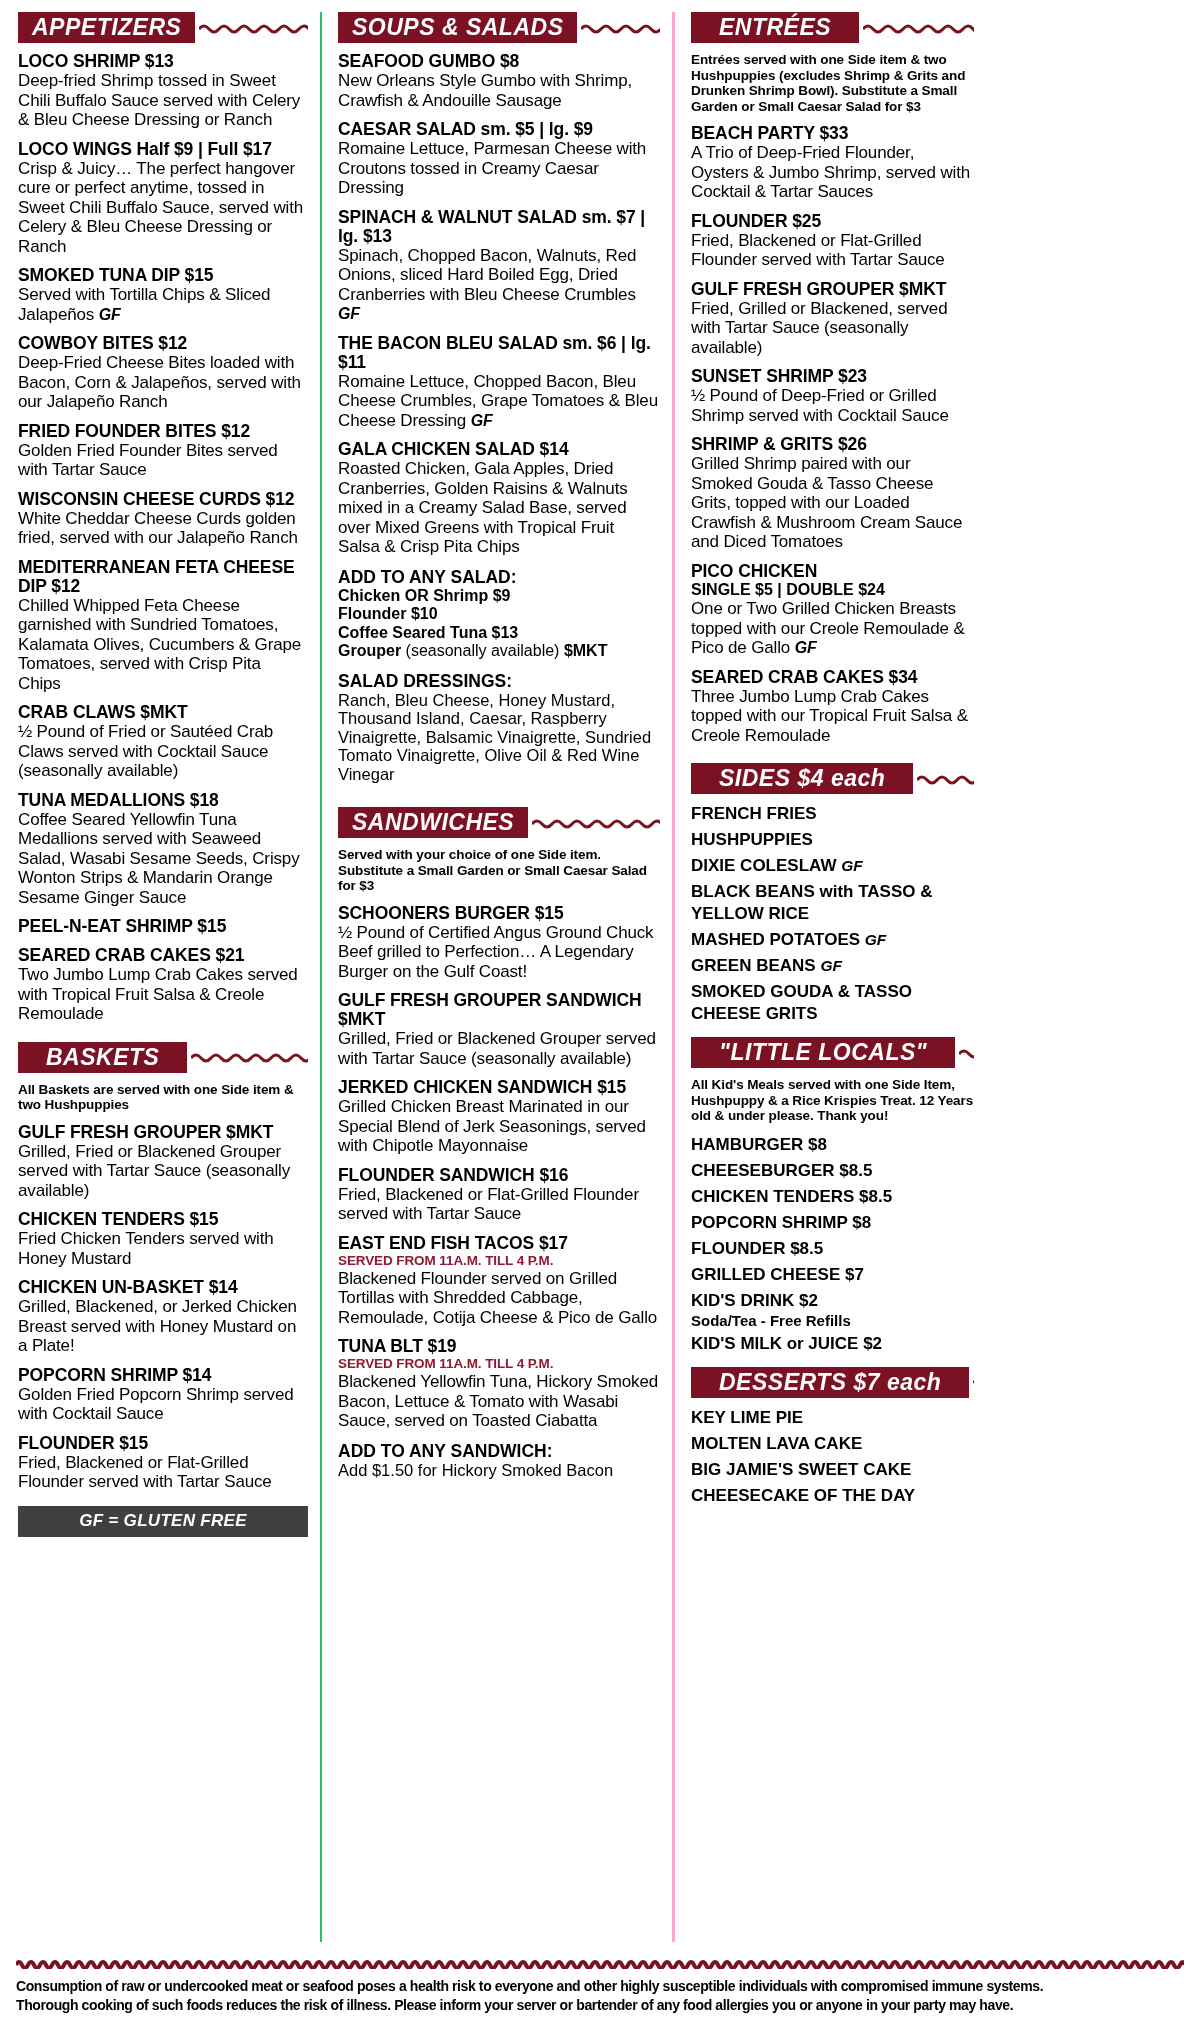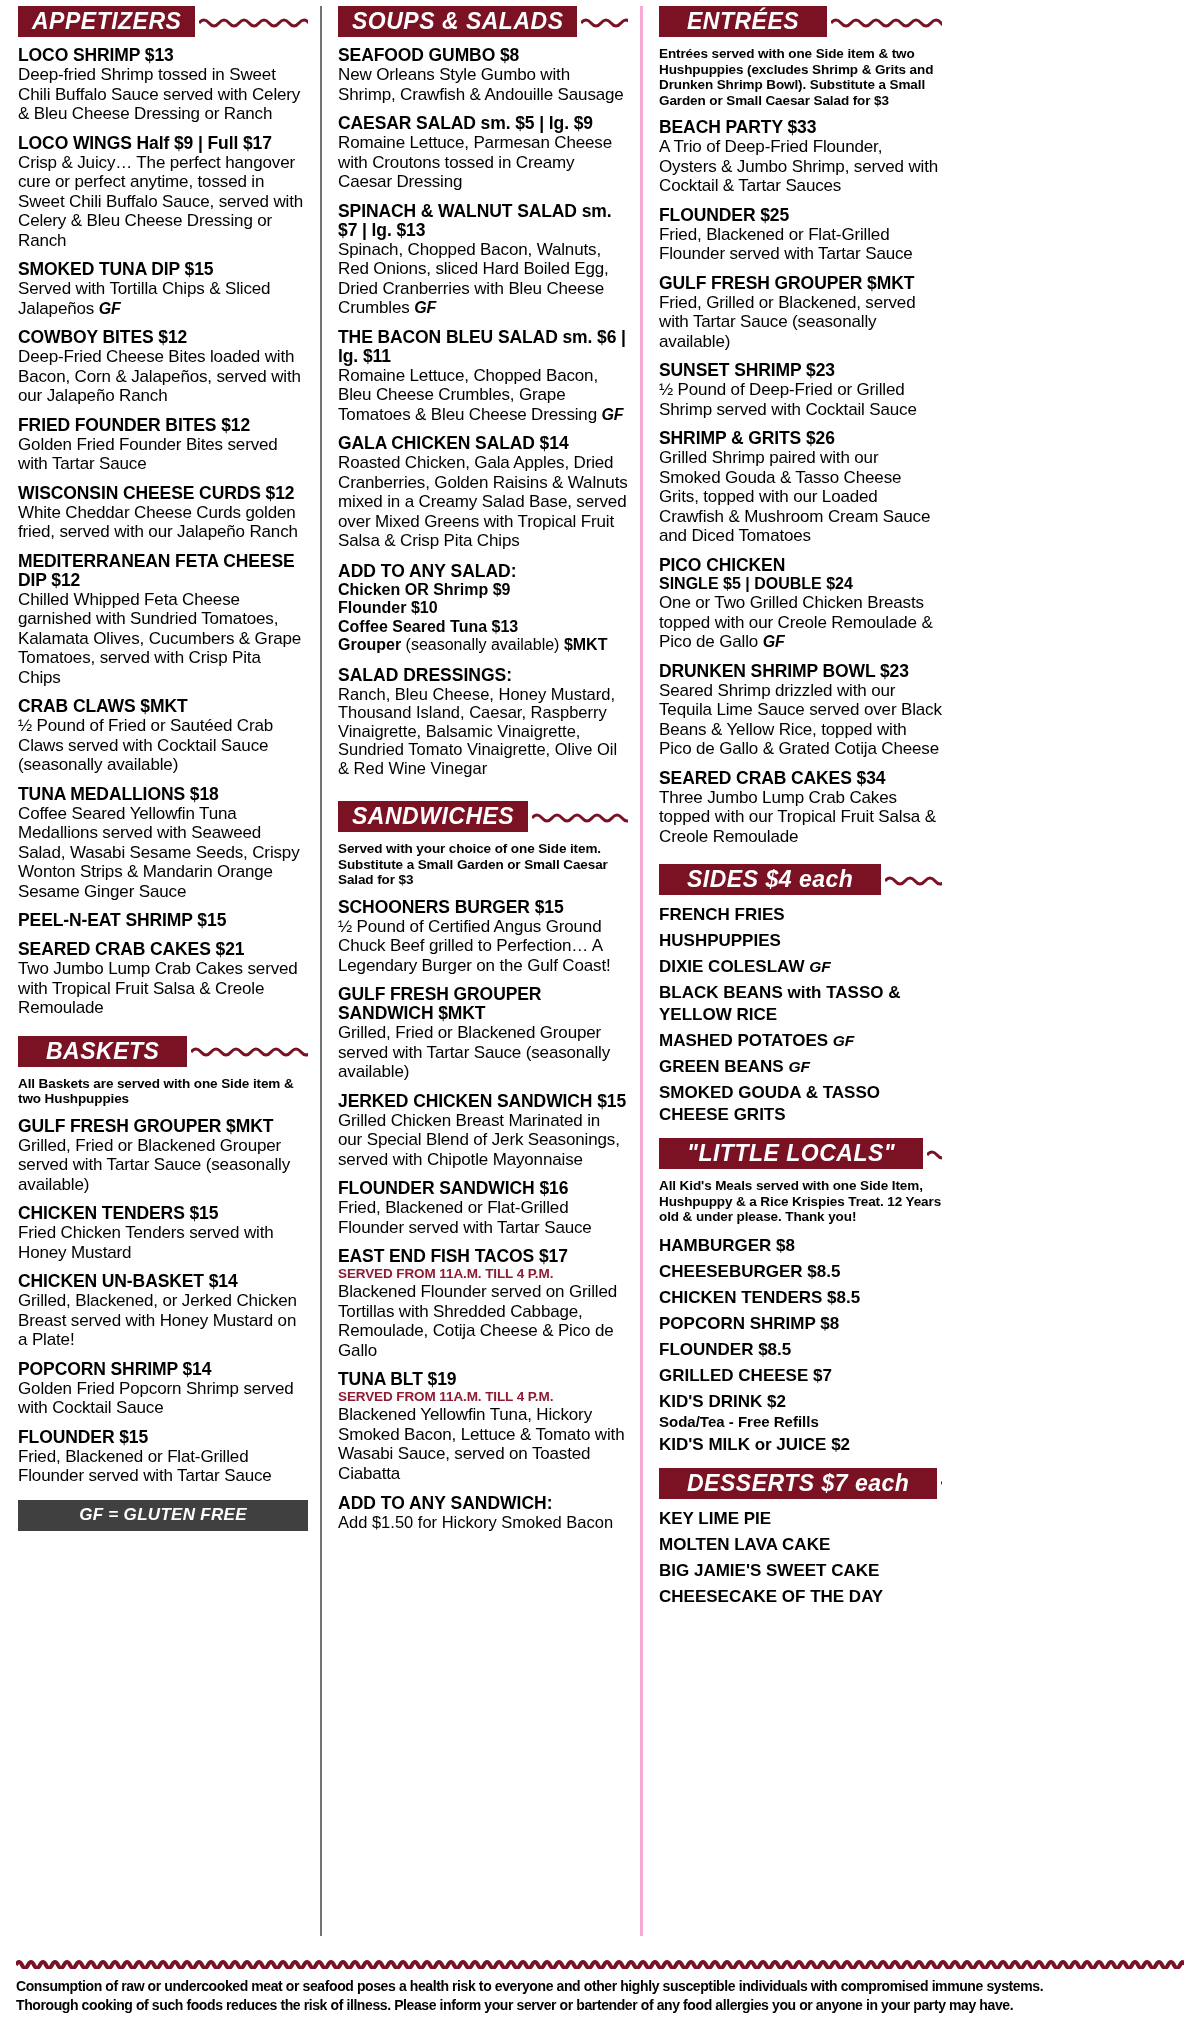--- a/index.html
+++ b/index.html
@@ -17,27 +17,28 @@
     position: relative;
     padding: 6px 8px 0 8px;
     display: flex;
     flex-direction: column;
   }
   .columns {
     display: flex;
     flex-direction: row;
     width: 100%;
     height: 1930px;
+    margin-top: 6px;
   }
   .col {
     position: relative;
     padding: 0 14px;
   }
   .col-1 { width: 312px; }
-  .col-2 { width: 320px; border-left: 2px solid #737373; }
+  .col-2 { width: 352px; border-left: 2px solid #22c55e; }
   .col-3 { width: 312px; border-left: 3px solid #f9a8d4; }
   .col-1 { padding-left: 10px; padding-right: 12px; }
   .col-2 { padding-left: 16px; padding-right: 12px; }
   .col-3 { padding-left: 16px; padding-right: 10px; }
 
   
   .banner-row {
     display: flex;
     align-items: center;
     margin: 0 0 9px 0;
@@ -388,24 +389,20 @@
           <div class="item-desc">½ Pound of Deep-Fried or Grilled Shrimp served with Cocktail Sauce</div>
         </div>
         <div class="item">
           <div class="item-name">SHRIMP &amp; GRITS $26</div>
           <div class="item-desc">Grilled Shrimp paired with our Smoked Gouda &amp; Tasso Cheese Grits, topped with our Loaded Crawfish &amp; Mushroom Cream Sauce and Diced Tomatoes</div>
         </div>
         <div class="item">
           <div class="item-name">PICO CHICKEN</div>
           <div class="addon-line">SINGLE $5  |  DOUBLE $24</div>
           <div class="item-desc"><span>One or Two Grilled Chicken Breasts topped with our Creole Remoulade &amp; Pico de Gallo </span><span class="gf">GF</span></div>
-        </div>
-        <div class="item">
-          <div class="item-name">DRUNKEN SHRIMP BOWL $23</div>
-          <div class="item-desc">Seared Shrimp drizzled with our Tequila Lime Sauce served over Black Beans &amp; Yellow Rice, topped with Pico de Gallo &amp; Grated Cotija Cheese</div>
         </div>
         <div class="item">
           <div class="item-name">SEARED CRAB CAKES $34</div>
           <div class="item-desc">Three Jumbo Lump Crab Cakes topped with our Tropical Fruit Salsa &amp; Creole Remoulade</div>
         </div>
       </div>
 
       <div class="spacer-8"></div>
 
       <div class="banner-row">

